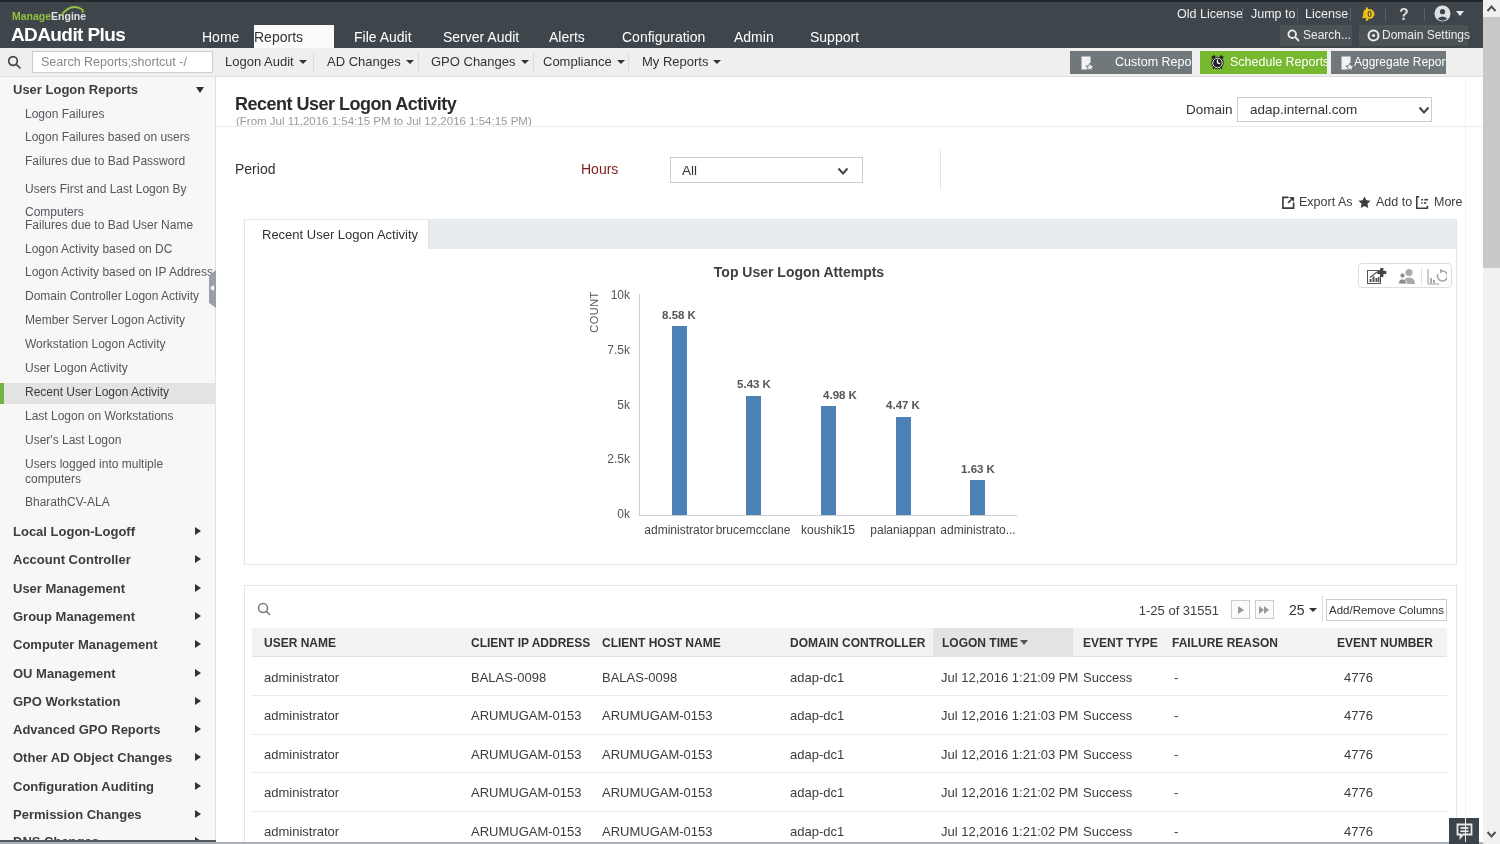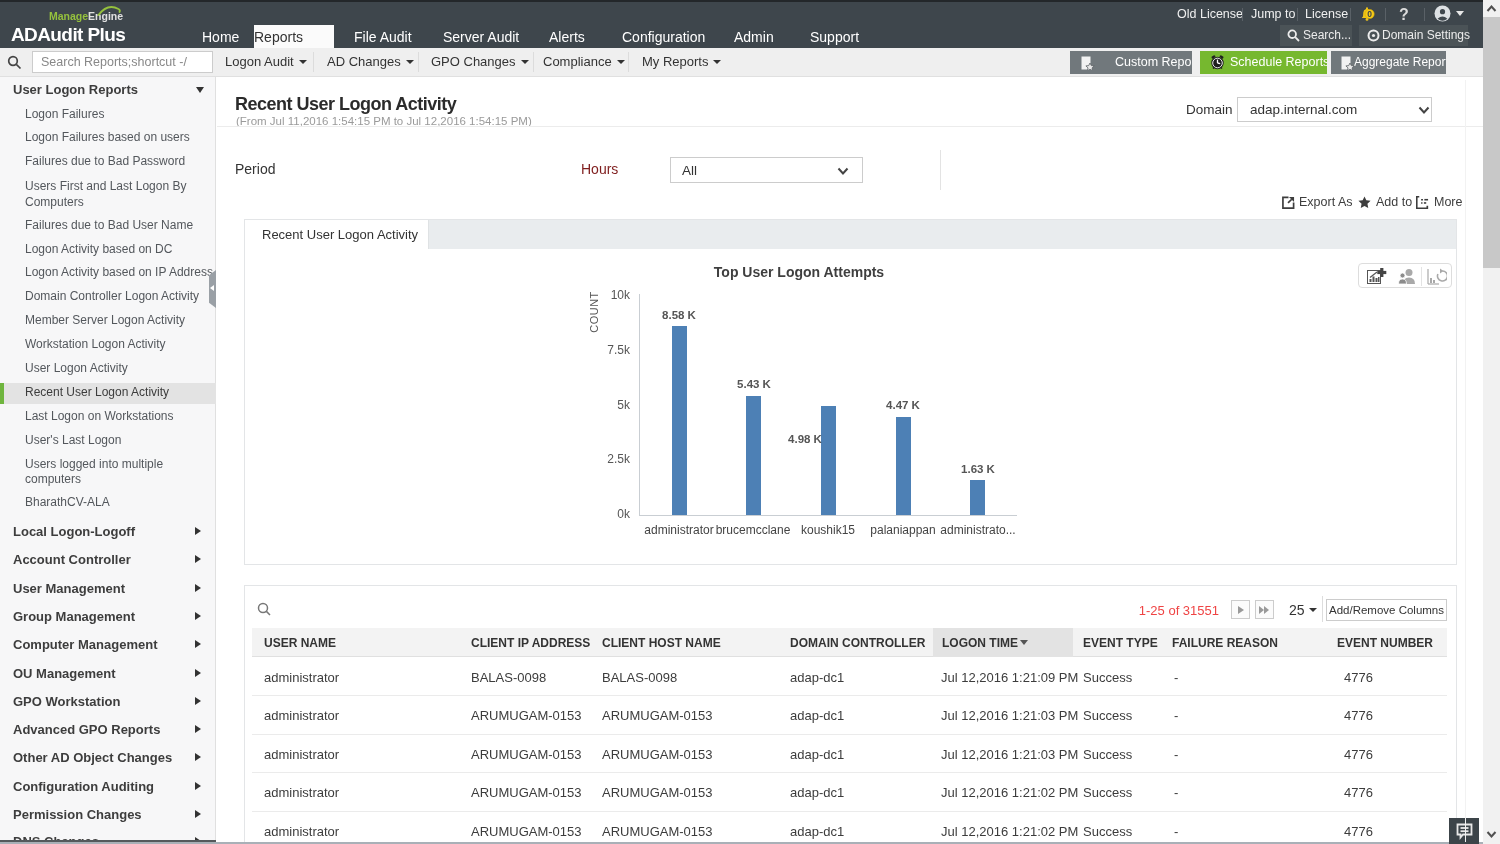--- a/index.html
+++ b/index.html
@@ -34,21 +34,21 @@
   .hcell { position:absolute; top:50px; font-size:12px; font-weight:bold; color:#333; white-space:nowrap; }
   .rcell { position:absolute; font-size:13px; color:#3c3c3c; white-space:nowrap; }
   .rline { left:7px; width:1195px; height:1px; background:#ebebeb; }
 </style>
 </head>
 <body>
 <div id="page">
 
   <div id="hdr">
 
-    <div class="abs" style="left:12px; top:8px; font-size:10.5px; font-weight:bold;margin-left:37px;">
+    <div class="abs" style="left:12px; top:8px; font-size:10.5px; font-weight:bold;">
       <span style="color:#95c13d;">Manage</span><span style="color:#e0e0e0;">Engine</span>
       <svg class="abs" style="left:48px; top:-5px;" width="26" height="12" viewBox="0 0 25 12">
         <path d="M1 10 Q 10 -2 21 4 Q 23 5 22 7" fill="none" stroke="#95c13d" stroke-width="1.8" stroke-linecap="round"></path>
       </svg>
     </div>
     <div class="abs" style="left:11px; top:22px; font-size:19px; font-weight:bold; color:#fff; letter-spacing:-0.6px;">ADAudit Plus</div>
 
     <div class="navitem" style="left:202px; width:44px;">Home</div>
     <div class="navitem tab" style="left:254px; width:80px;">Reports</div>
     <div class="navitem" style="left:354px; width:60px;">File Audit</div>
@@ -140,21 +140,21 @@
       <span style="margin-left:23px; font-size:12px;">Aggregate Reports</span>
     </div>
   </div>
 
   <div id="sbar">
     <div class="shead" style="top:5px;">User Logon Reports</div>
     <div class="sarr arr-d" style="left:196px; top:10px;"></div>
     <div class="sitem" style="top:30px;">Logon Failures</div>
     <div class="sitem" style="top:53px;">Logon Failures based on users</div>
     <div class="sitem" style="top:77px;">Failures due to Bad Password</div>
-    <div class="sitem" style="top:101px; line-height:16px; white-space:normal; width:170px;">Users First and Last Logon By Computers</div>
+    <div class="sitem" style="top:101px; line-height:23px; white-space:normal; width:170px;">Users First and Last Logon By Computers</div>
     <div class="sitem" style="top:141px;">Failures due to Bad User Name</div>
     <div class="sitem" style="top:165px;">Logon Activity based on DC</div>
     <div class="sitem" style="top:188px;">Logon Activity based on IP Address</div>
     <div class="sitem" style="top:212px;">Domain Controller Logon Activity</div>
     <div class="sitem" style="top:236px;">Member Server Logon Activity</div>
     <div class="sitem" style="top:260px;">Workstation Logon Activity</div>
     <div class="sitem" style="top:284px;">User Logon Activity</div>
     <div class="abs" style="left:0; top:306px; width:216px; height:21px; background:#e3e3e3; border-left:4px solid #6fb53e;"></div>
     <div class="sitem" style="top:308px; color:#3c3c3c;">Recent User Logon Activity</div>
     <div class="sitem" style="top:332px;">Last Logon on Workstations</div>
@@ -282,37 +282,37 @@
     <div class="abs" style="left:319px; top:86px; width:60px; text-align:center; font-size:11px; color:#555; transform:rotate(-90deg); transform-origin:center; letter-spacing:0.5px;">COUNT</div>
 
     <div class="abs" style="left:427px; top:106px; width:15px; height:189px; background:#4d80b5;"></div>
     <div class="abs" style="left:501px; top:176px; width:15px; height:119px; background:#4d80b5;"></div>
     <div class="abs" style="left:576px; top:186px; width:15px; height:109px; background:#4d80b5;"></div>
     <div class="abs" style="left:651px; top:197px; width:15px; height:98px; background:#4d80b5;"></div>
     <div class="abs" style="left:725px; top:260px; width:15px; height:35px; background:#4d80b5;"></div>
 
     <div class="abs" style="left:394px; top:89px; width:80px; text-align:center; font-size:11.5px; font-weight:bold; color:#555;">8.58 K</div>
     <div class="abs" style="left:469px; top:158px; width:80px; text-align:center; font-size:11.5px; font-weight:bold; color:#555;">5.43 K</div>
-    <div class="abs" style="left:520px; top:169px; width:80px; text-align:center; font-size:11.5px; font-weight:bold; color:#555;margin-top:44px;">4.98 K</div>
+    <div class="abs" style="left:555px; top:169px; width:80px; text-align:center; font-size:11.5px; font-weight:bold; color:#555;">4.98 K</div>
     <div class="abs" style="left:618px; top:179px; width:80px; text-align:center; font-size:11.5px; font-weight:bold; color:#555;">4.47 K</div>
     <div class="abs" style="left:693px; top:243px; width:80px; text-align:center; font-size:11.5px; font-weight:bold; color:#555;">1.63 K</div>
 
     <div class="abs" style="left:379px; top:303px; width:110px; text-align:center; font-size:12px; color:#444;">administrator</div>
     <div class="abs" style="left:453px; top:303px; width:110px; text-align:center; font-size:12px; color:#444;">brucemcclane</div>
     <div class="abs" style="left:528px; top:303px; width:110px; text-align:center; font-size:12px; color:#444;">koushik15</div>
     <div class="abs" style="left:603px; top:303px; width:110px; text-align:center; font-size:12px; color:#444;">palaniappan</div>
     <div class="abs" style="left:677px; top:303px; width:112px; text-align:center; font-size:12px; color:#444;">administrato...</div>
   </div>
 
   <div class="panel" style="left:244px; top:585px; width:1213px; height:259px; border-bottom:none;">
     <svg class="abs" style="left:12px; top:16px;" width="15" height="15" viewBox="0 0 15 15">
         <circle cx="6" cy="6" r="4.5" fill="none" stroke="#777" stroke-width="1.5"></circle>
         <line x1="9.4" y1="9.4" x2="13" y2="13" stroke="#777" stroke-width="1.5"></line>
       </svg>
-    <div class="abs" style="left:830px; top:17px; width:144px; text-align:right; font-size:13px; color:#ef4444;">1-25 of 31551</div>
+    <div class="abs" style="left:830px; top:17px; width:144px; text-align:right; font-size:13px; color:#404040;">1-25 of 31551</div>
     <div class="abs" style="left:986px; top:14px; width:19px; height:19px; border:1px solid #ccc; background:#fbfbfb;">
         <div class="abs" style="left:6px; top:4.5px; width:0; height:0; border-top:4.5px solid transparent; border-bottom:4.5px solid transparent; border-left:6px solid #999;"></div>
       </div>
     <div class="abs" style="left:1010px; top:14px; width:19px; height:19px; border:1px solid #ccc; background:#fbfbfb;">
         <div class="abs" style="left:3px; top:4.5px; width:0; height:0; border-top:4.5px solid transparent; border-bottom:4.5px solid transparent; border-left:5px solid #999;"></div>
         <div class="abs" style="left:8px; top:4.5px; width:0; height:0; border-top:4.5px solid transparent; border-bottom:4.5px solid transparent; border-left:5px solid #999;"></div>
       </div>
     <div class="abs" style="left:1044px; top:16px; font-size:14px; color:#333;">25<span class="caret" style="margin-left:4px;"></span></div>
     <div class="abs" style="left:1077px; top:10px; width:1px; height:26px; background:#ddd;"></div>
     <div class="abs" style="left:1081px; top:13px; width:121px; height:22px; border:1px solid #ccc; text-align:center; line-height:20px; font-size:11.5px; color:#333; white-space:nowrap;">Add/Remove Columns</div>

